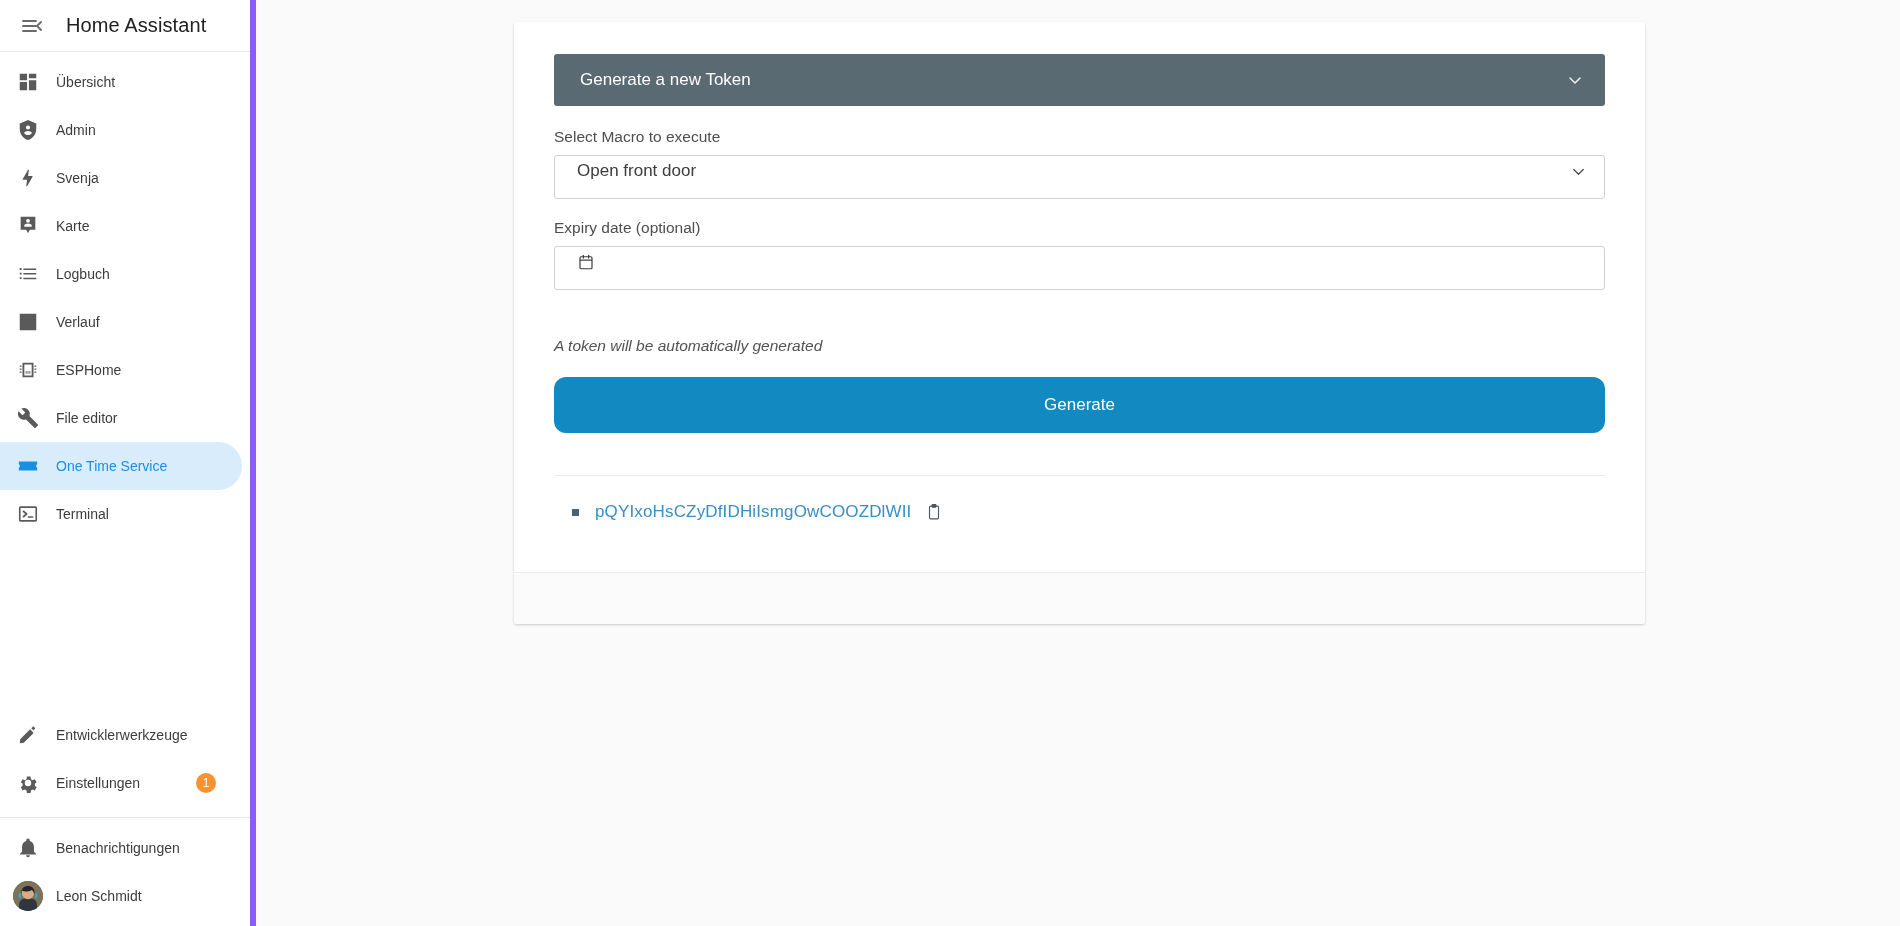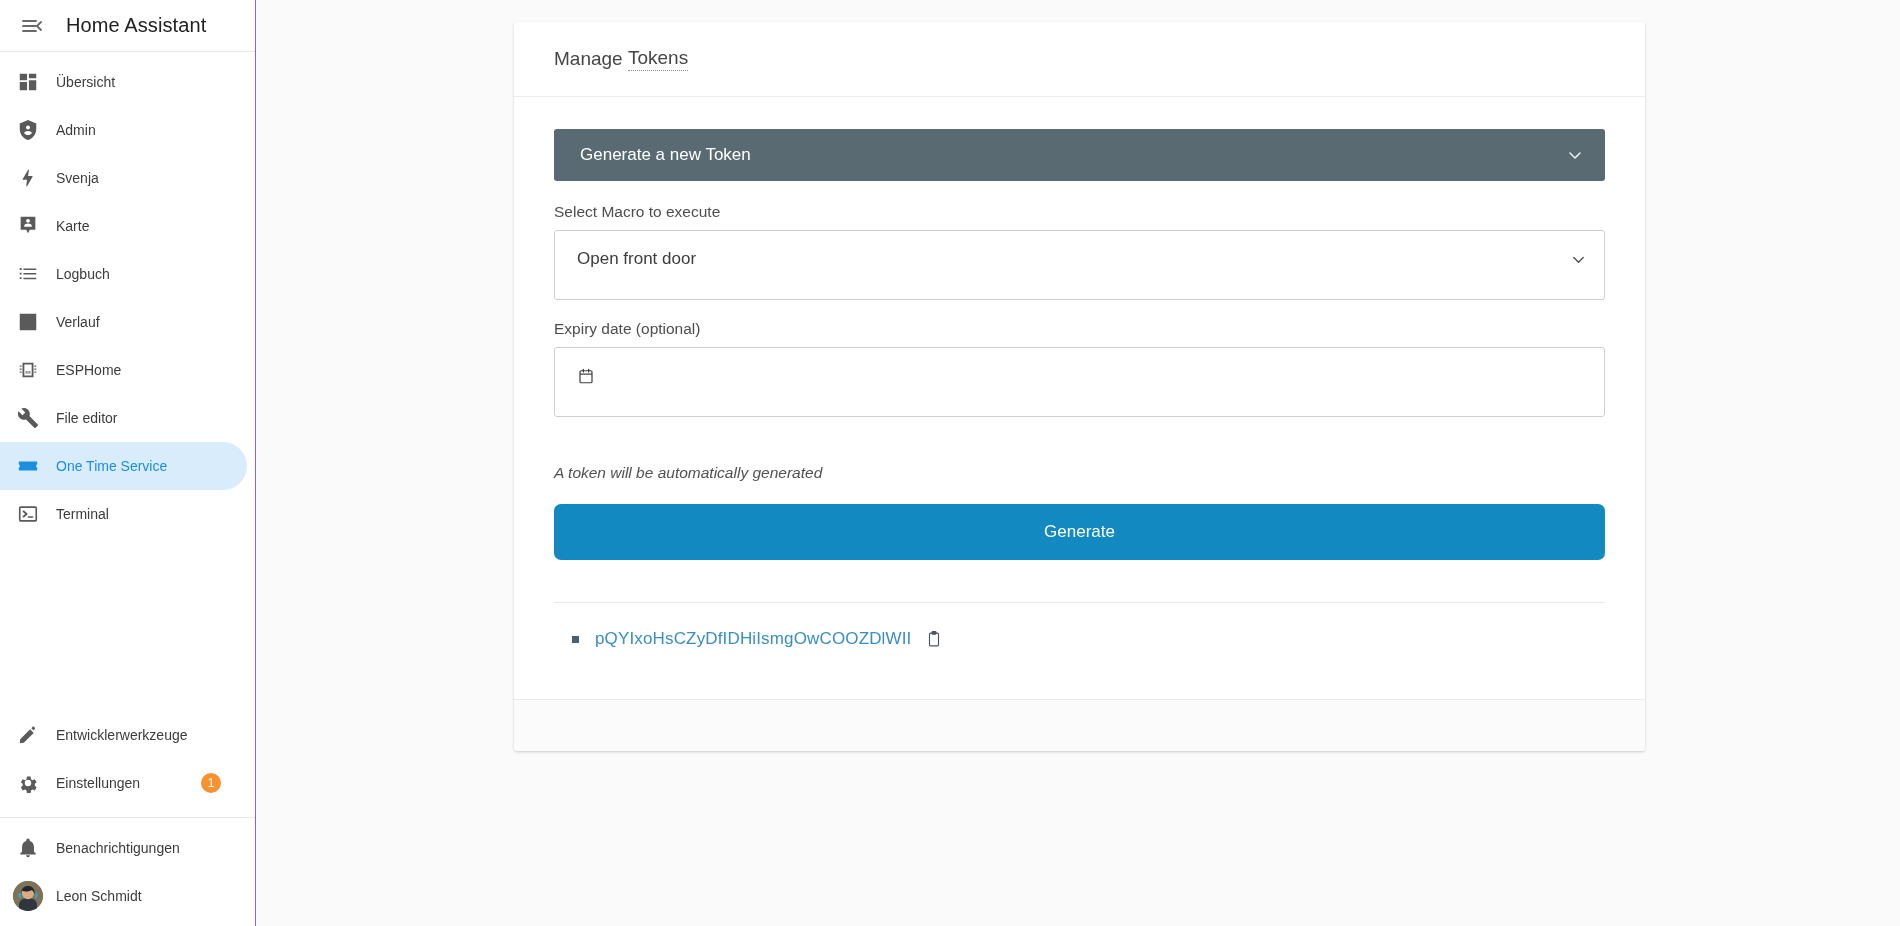--- a/index.html
+++ b/index.html
@@ -8,21 +8,21 @@
     font-family: "Liberation Sans", sans-serif;
     background: #fafafa;
     overflow: hidden;
   }
   .app { display: flex; width: 1900px; height: 926px; }
 
   
   .sidebar {
     width: 256px; height: 926px;
     background: #ffffff;
-    border-right: 1px solid #8b5cf6;
+    border-right: 6px solid #8b5cf6;
     display: flex; flex-direction: column;
     flex: 0 0 256px;
     position: relative;
     z-index: 5;
   }
   .sb-header {
     height: 52px;
     display: flex; align-items: center;
     padding: 0 10px 0 12px;
     border-bottom: 1px solid #e8e8e8;
@@ -108,21 +108,21 @@
   .accordion .atitle { flex: 1 1 auto; }
   .accordion .chev { opacity: .92; display: flex; }
 
   .field { margin-bottom: 20px; }
   .flabel {
     display: block;
     font-size: 15.5px; color: #4e4e4e;
     margin-bottom: 9px; font-weight: 400;
   }
   .ctl {
-    width: 100%; height: 70px;
+    width: 100%; height: 44px;
     border: 1px solid #cfcfcf;
     border-radius: 3px;
     background: #fff;
     display: flex; align-items: center;
     padding: 0 16px 12px 22px;
     font-size: 17px; color: #3c3c3c;
     font-family: "Liberation Sans", sans-serif;
     gap: 44px;
   }
   .ctl .val { flex: 1 1 auto; white-space: nowrap; overflow: hidden; }
@@ -133,21 +133,21 @@
   .row2 > .field { flex: 1 1 0; margin-bottom: 35px; }
 
   .hint {
     font-style: italic; font-size: 15.5px; color: #525252;
     margin: 12px 0 22px 0;
   }
   .btn-primary {
     width: 100%; height: 56px;
     background: #1389c1;
     color: #ffffff;
-    border: none; border-radius: 7px;
+    border: none; border-radius: 12px;
     font-size: 17px;
     font-family: "Liberation Sans", sans-serif;
     cursor: pointer;
     display: flex; align-items: center; justify-content: center;
   }
 
   .tok-sep { height: 1px; background: #eaeaea; margin: 42px 0 0 0; }
   .token-list { list-style: none; padding: 26px 0 36px 18px; margin: 0; }
   .token-item { display: flex; align-items: center; font-size: 17px; }
   .token-bullet {
@@ -330,25 +330,20 @@
         <span class="lbl">Leon Schmidt</span>
       </div>
 
     </div>
   </aside>
 
   <main class="main">
 
     <section class="card">
 
-      <div class="card-head">
-        <span>Manage</span>
-        <span>&nbsp;</span>
-        <span class="dotted">Tokens</span>
-      </div>
 
       <div class="card-body">
 
         <div class="accordion">
           <span class="atitle">Generate a new Token</span>
           <span class="chev">
             <svg width="20" height="20" viewBox="0 0 24 24" fill="none" stroke="#ffffff" stroke-width="1.7" stroke-linecap="round" stroke-linejoin="round">
               <polyline points="6,9.5 12,15.5 18,9.5"></polyline>
             </svg>
           </span>

